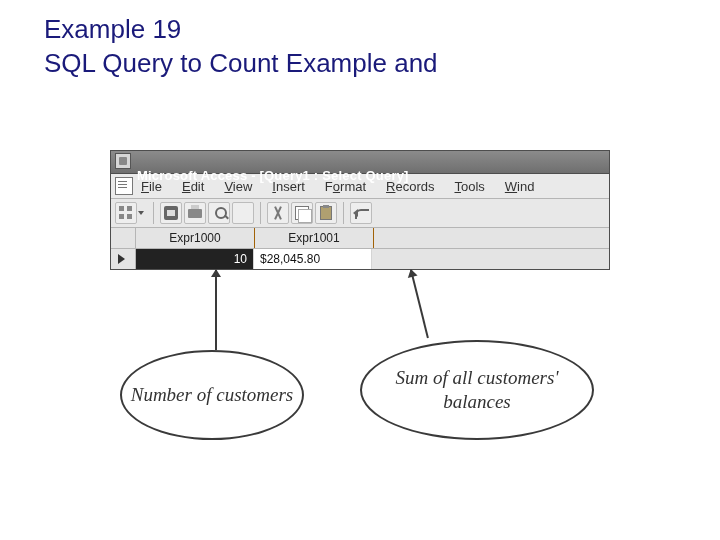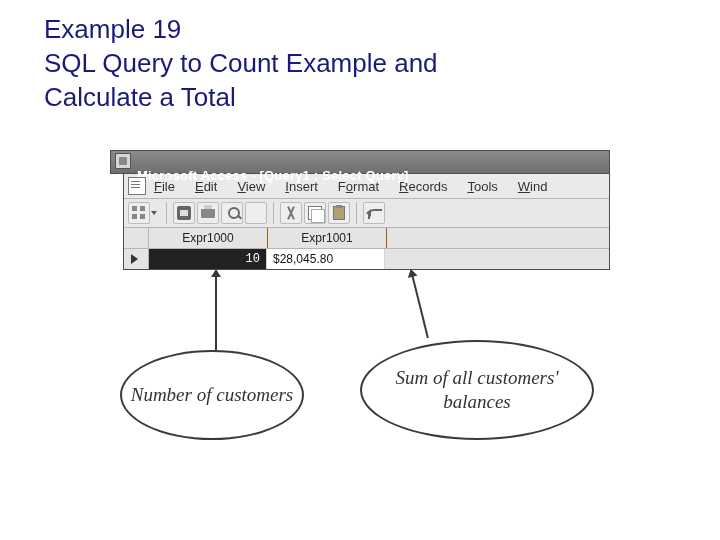--- a/index.html
+++ b/index.html
@@ -5,21 +5,21 @@
   html,body{margin:0;padding:0;width:720px;height:540px;background:#fff;font-family:Arial,Helvetica,sans-serif;}
   .slide{position:relative;width:720px;height:540px;}
   .title{position:absolute;top:12px;left:0;width:712px;text-align:left;color:#1a1a7a;font-size:26px;line-height:34px;margin-left:44px;}
   .shot{position:absolute;left:110px;top:150px;width:500px;}
   
   .tbar{height:22px;background:linear-gradient(#8b8b8b,#6f6f6f);position:relative;border:1px solid #4d4d4d;}
   .tbar .appicon{position:absolute;left:4px;top:2px;width:16px;height:16px;background:#d6d6d6;border:1px solid #555;box-sizing:border-box;}
   .tbar .appicon .key{position:absolute;left:3px;top:3px;width:8px;height:8px;background:#888;border-radius:1px;}
   .tbar .ttext{position:absolute;left:26px;top:17px;color:#fff;font-weight:bold;font-size:13px;letter-spacing:.2px;}
   
-  .docwrap{border-left:1px solid #4d4d4d;border-right:1px solid #4d4d4d;border-bottom:1px solid #4d4d4d;margin-left:13px;}
+  .docwrap{border-left:1px solid #4d4d4d;border-right:1px solid #4d4d4d;border-bottom:1px solid #4d4d4d;}
   
   .mbar{height:24px;background:#eaeaea;border-bottom:1px solid #b5b5b5;display:flex;align-items:center;padding:0 4px;}
   .mbar .docicon{width:16px;height:16px;border:1px solid #777;background:#fff;margin-right:8px;position:relative;}
   .mbar .docicon::after{content:"";position:absolute;left:2px;top:3px;width:9px;height:1px;background:#777;box-shadow:0 3px 0 #777,0 6px 0 #777;}
   .mitem{font-size:13px;color:#333;margin-right:20px;cursor:default;}
   .mitem .u{text-decoration:underline;}
   
   .toolbar{height:28px;background:#e8e8e8;border-bottom:1px solid #b5b5b5;display:flex;align-items:center;padding:0 4px;gap:2px;}
   .tbtn{width:22px;height:22px;background:#eee;border:1px solid #bcbcbc;border-radius:2px;position:relative;box-sizing:border-box;}
   .tbtn .dd{position:absolute;right:-8px;top:8px;width:0;height:0;border-left:3px solid transparent;border-right:3px solid transparent;border-top:4px solid #555;}
@@ -47,41 +47,40 @@
   
   .grid{background:#fff;}
   .ghead{display:flex;height:20px;border-bottom:1px solid #b5b5b5;}
   .rowsel{width:24px;background:#e4e4e4;border-right:1px solid #b5b5b5;}
   .colh{width:118px;background:#e4e4e4;border-right:1px solid #a16207;font-size:12px;color:#222;text-align:center;line-height:20px;font-family:Arial;}
   .gfill{flex:1;background:#e4e4e4;}
   .grow{display:flex;height:20px;}
   .grow .rowsel{position:relative;}
   .grow .rowsel .tri{position:absolute;left:7px;top:5px;width:0;height:0;border-top:5px solid transparent;border-bottom:5px solid transparent;border-left:7px solid #333;}
   .cell{width:118px;border-right:1px solid #d4d4d4;font-size:12px;line-height:20px;padding:0 6px;box-sizing:border-box;color:#111;}
-  .cell.r{text-align:right;font-family:Liberation Mono, monospace;}
+  .cell.r{text-align:right;}
   .cell.sel{background:#222;color:#fff;}
   
   .anno{position:absolute;left:110px;top:270px;width:500px;height:230px;}
   .arrow{position:absolute;width:2px;background:#3a3a3a;}
   .arrow::before{content:"";position:absolute;left:-4px;top:-1px;width:0;height:0;border-left:5px solid transparent;border-right:5px solid transparent;border-bottom:8px solid #3a3a3a;}
   .bub{position:absolute;border:2px solid #3a3a3a;border-radius:50%;background:#fff;display:flex;align-items:center;justify-content:center;text-align:center;font-style:italic;font-family:Georgia,serif;color:#333;}
   .bub1{left:10px;top:80px;width:180px;height:86px;font-size:19px;line-height:24px;}
   .bub2{left:250px;top:70px;width:230px;height:96px;font-size:19px;line-height:24px;}
   .arrow1{left:105px;top:0;height:80px;}
   .arrow2{left:300px;top:0;height:70px;transform:rotate(-14deg);transform-origin:top;}
 </style>
 </head>
 <body>
 
 <div class="slide">
 
   <div class="title">
     <span>Example 19</span><br>
     <span>SQL Query to Count Example and</span><br>
-    <span>Calculate a Total</span>
   </div>
 
   <div class="shot">
     <div class="tbar">
       <div class="appicon">
           <div class="key"></div>
         </div>
       <div class="ttext">Microsoft Access - [Query1 : Select Query]</div>
     </div>
     <div class="docwrap">

